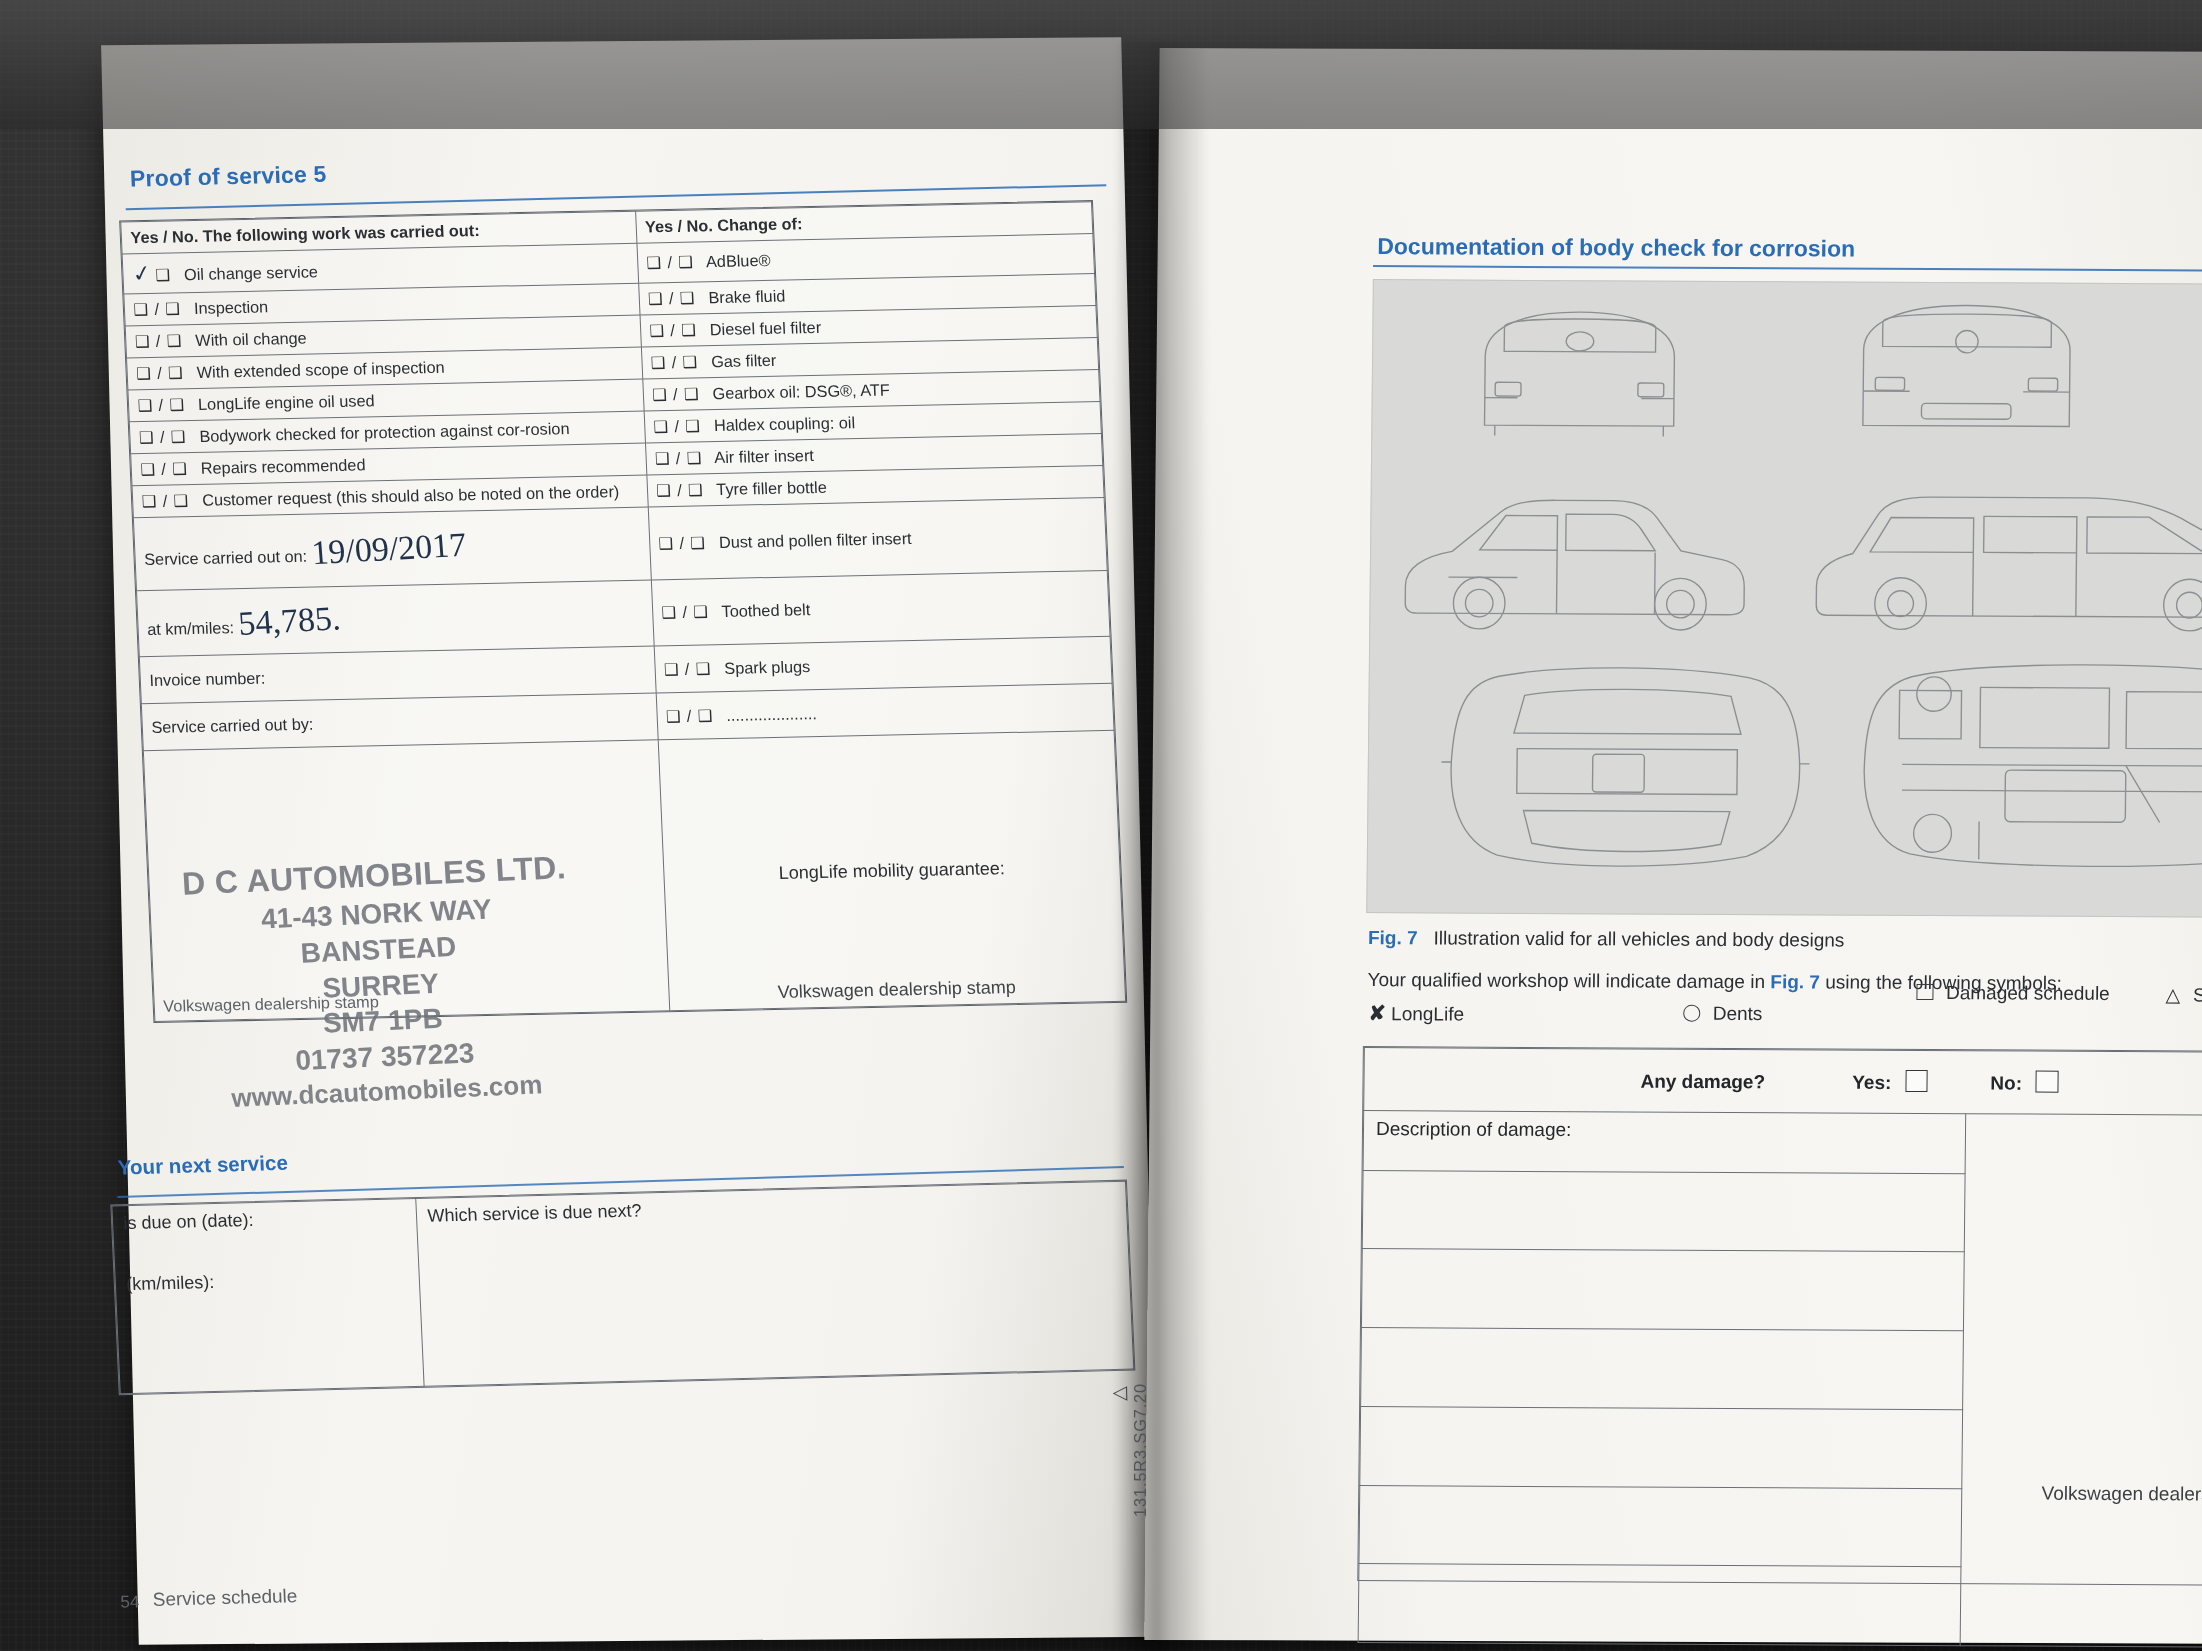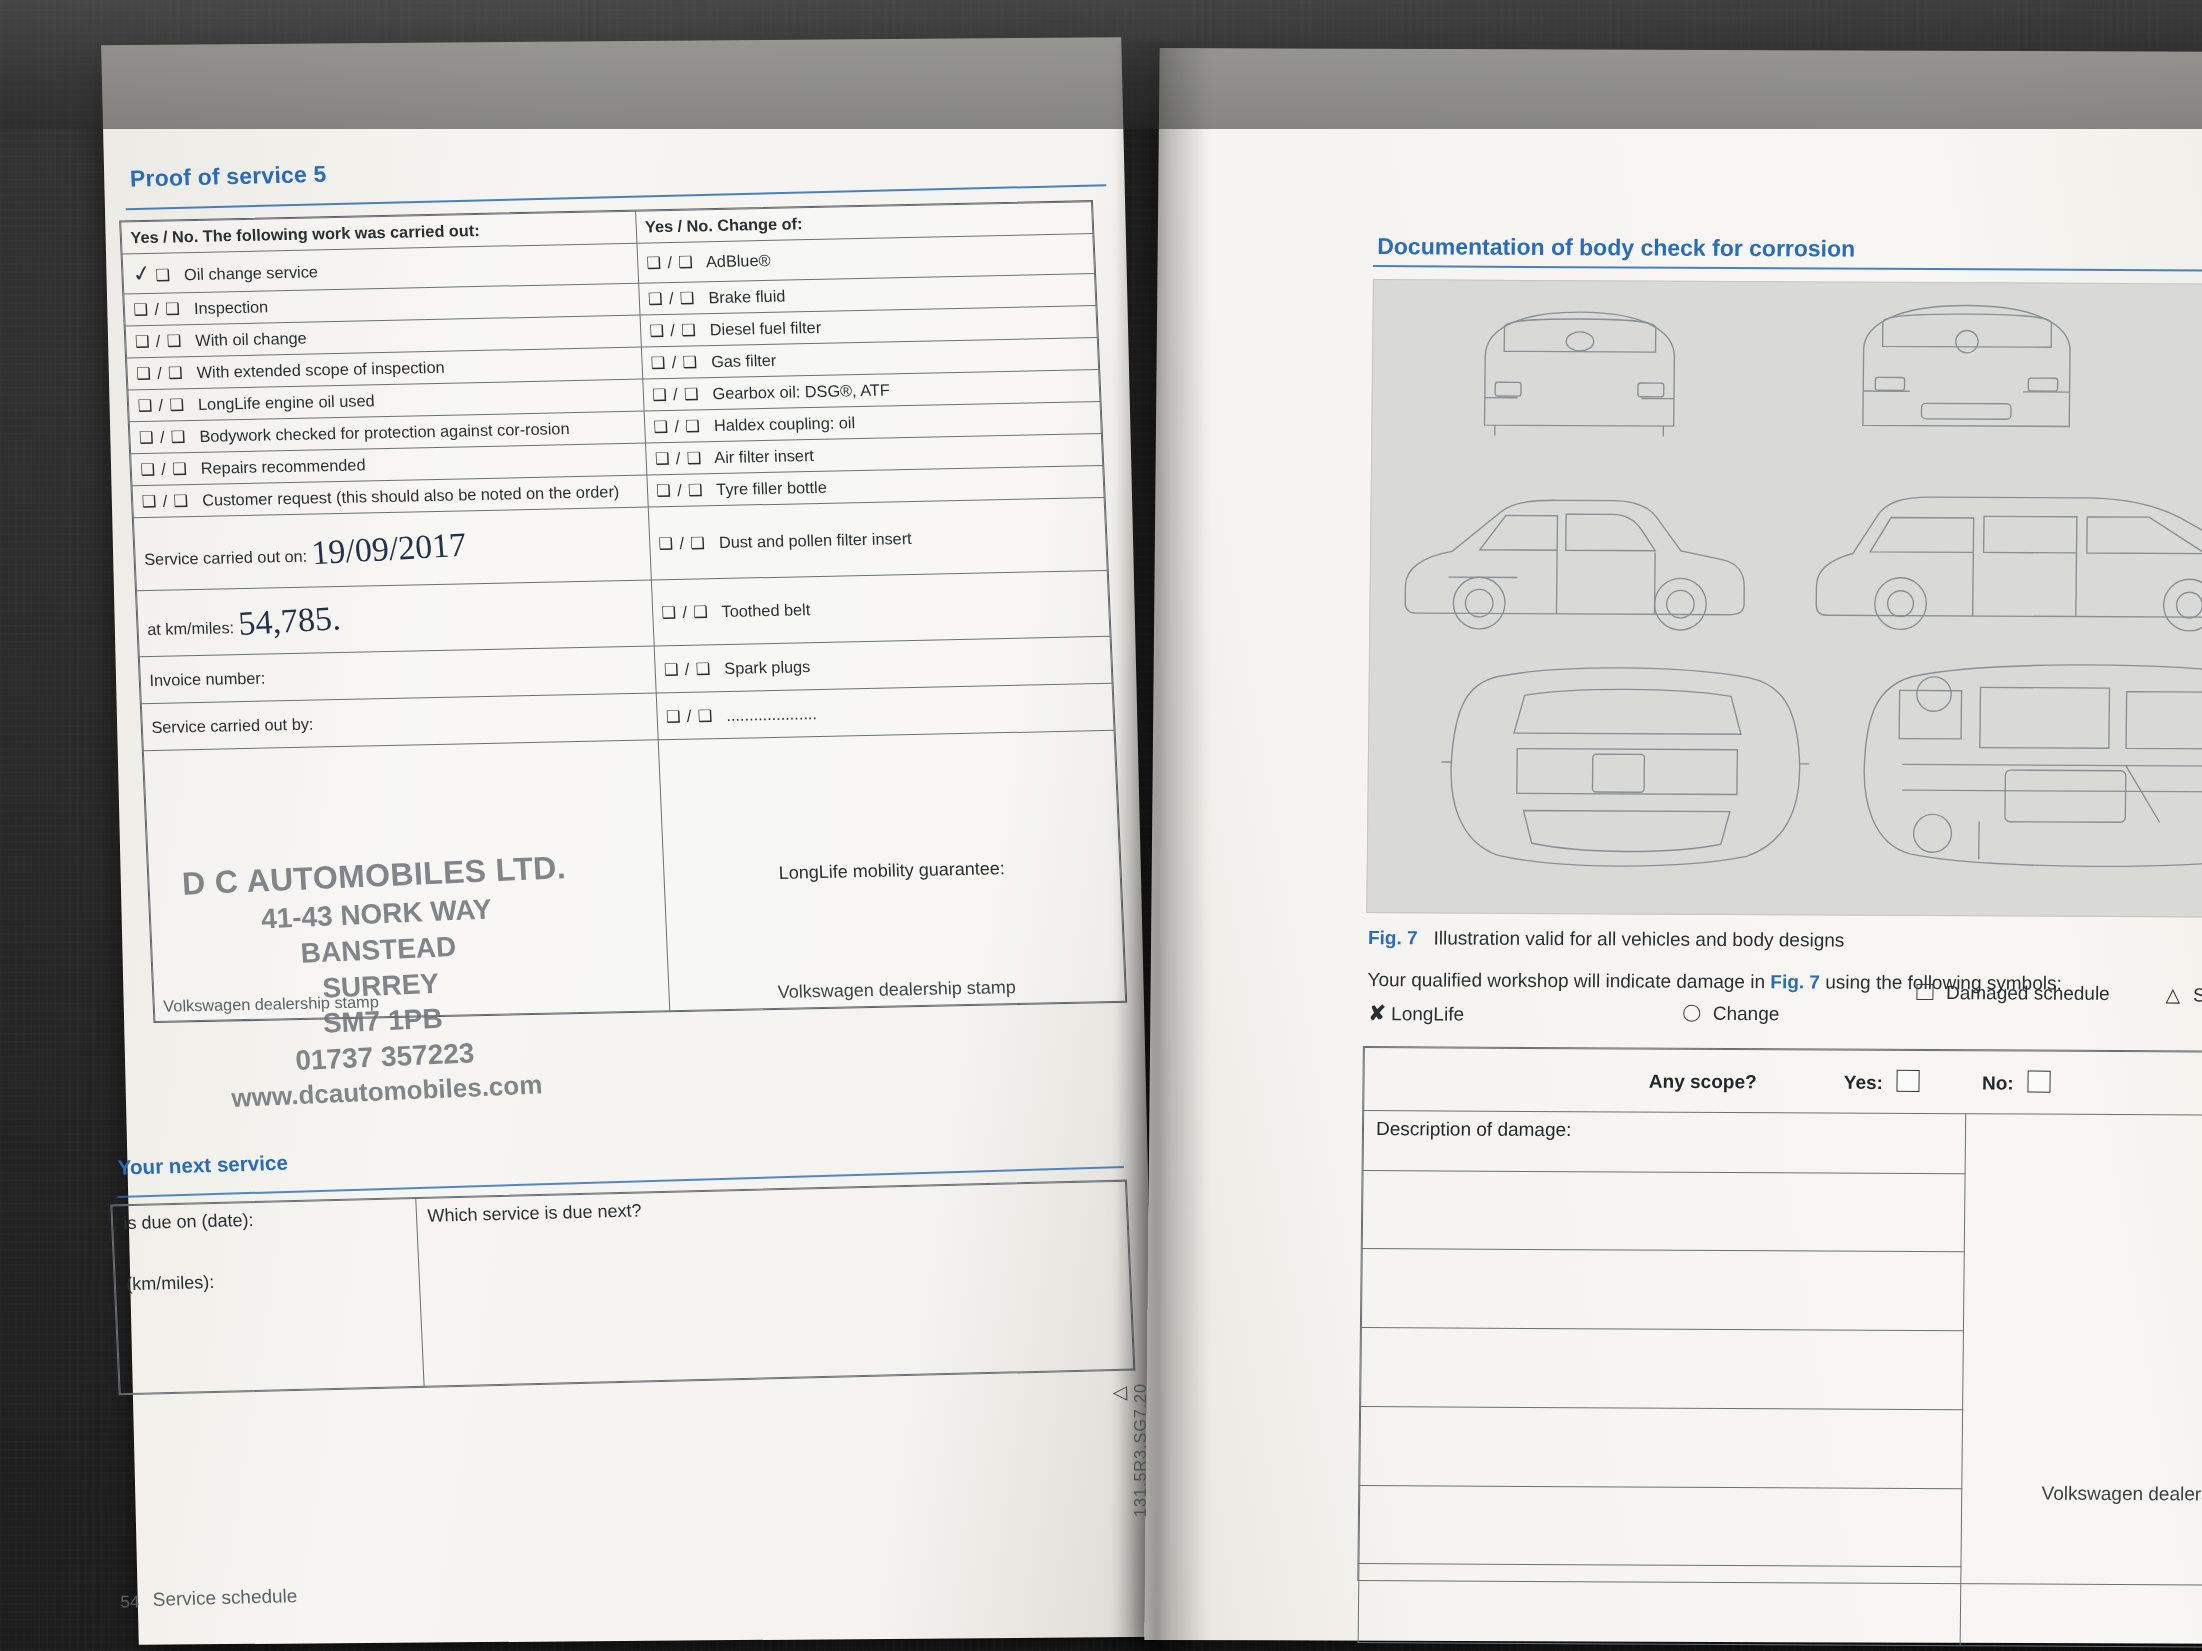--- a/index.html
+++ b/index.html
@@ -410,38 +410,38 @@
         <span>Your qualified workshop will indicate damage in </span><b>Fig. 7</b><span> using the following symbols:</span>
       </div>
 
       <div id="syms">
         <span class="s" style="left:3.4px;top:0">
           <b style="font-size:20.6px">✘</b>
           <span>LongLife</span>
         </span>
         <span class="s" style="left:318px;top:0">
           <span class="circ-gl"></span>
-          <span>Change</span>
+          <span>Dents</span>
         </span>
         <span class="s" style="left:551px;top:-22.4px">
           <span class="box-gl"></span>
           <span>Damaged schedule</span>
         </span>
         <span class="s" style="left:800px;top:-22.4px">
           <span class="tri-gl">△</span>
           <span>Stone chipping</span>
         </span>
       </div>
 
       <div id="dmg">
         <table>
           <tbody>
               <tr class="hrow">
             <td colspan="2">
-              <span>Any scope?</span>
+              <span>Any damage?</span>
               <span style="display:inline-block;width:77px"></span>
               <span>Yes:</span>
               <span class="chkbox"></span>
               <span style="display:inline-block;width:52px"></span>
               <span>No:</span>
               <span class="chkbox"></span>
             </td>
           </tr>
           <tr>
             <td style="width:62%;height:45px">

